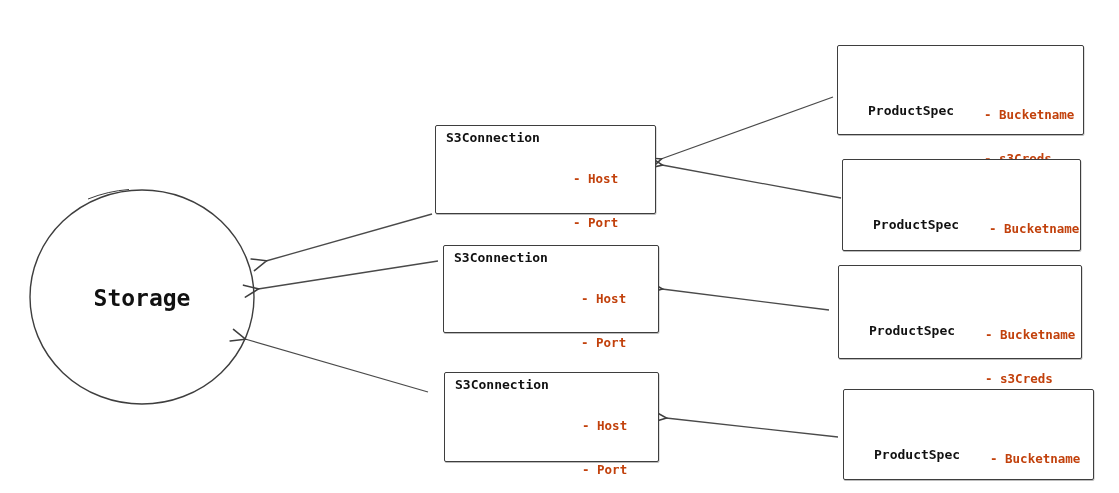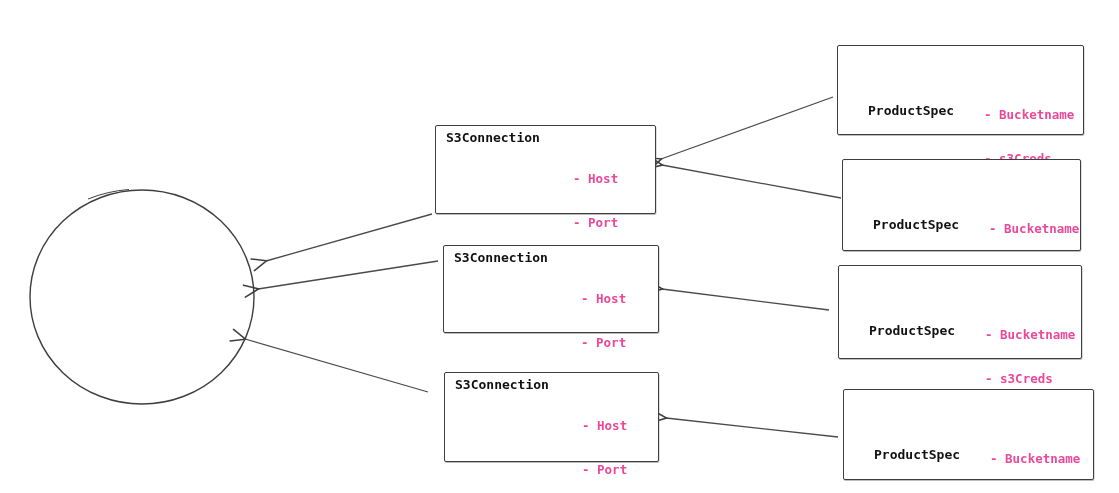--- a/index.html
+++ b/index.html
@@ -33,21 +33,21 @@
     position: absolute;
     font-size: 13px;
     font-weight: bold;
     color: #111111;
     white-space: pre;
   }
   .node .attrs {
     position: absolute;
     font-size: 12.5px;
     font-weight: bold;
-    color: #ec4899;
+    color: #c2410c;
     line-height: 14.5px;
     white-space: pre;
   }
   
   .s3 .title { left: 10px; top: 4px; }
   .s3 .attrs { left: 137px; top: 17px; }
   
   .ps .title { left: 30px; top: 21px; margin-top: 36px; }
   .ps .attrs { left: 146px; top: 33px; }
   .storage-label {
@@ -81,20 +81,21 @@
     <line x1="833" y1="97" x2="661" y2="159" stroke="#4a4a4a" stroke-width="1.3" marker-end="url(#ah)"></line>
     <line x1="841" y1="198" x2="662" y2="165" stroke="#4a4a4a" stroke-width="1.3" marker-end="url(#ah)"></line>
     <line x1="829" y1="310" x2="662" y2="289" stroke="#4a4a4a" stroke-width="1.3" marker-end="url(#ah)"></line>
     <line x1="838" y1="437" x2="666" y2="418" stroke="#4a4a4a" stroke-width="1.3" marker-end="url(#ah)"></line>
 
     <line x1="432" y1="214" x2="266" y2="261" stroke="#4a4a4a" stroke-width="1.3" marker-end="url(#ah)"></line>
     <line x1="438" y1="261" x2="258" y2="289" stroke="#4a4a4a" stroke-width="1.3" marker-end="url(#ah)"></line>
     <line x1="428" y1="392" x2="245" y2="339" stroke="#4a4a4a" stroke-width="1.3" marker-end="url(#ah)"></line>
   </svg>
 
+  <div class="storage-label">Storage</div>
 
   <div class="node s3" style="left:435px; top:125px; width:219px; height:87px;">
     <div class="title">S3Connection</div>
     <div class="attrs">
       <div>- Host</div>
       <div>- Port</div>
       <div>- TLS</div>
     </div>
   </div>
 

